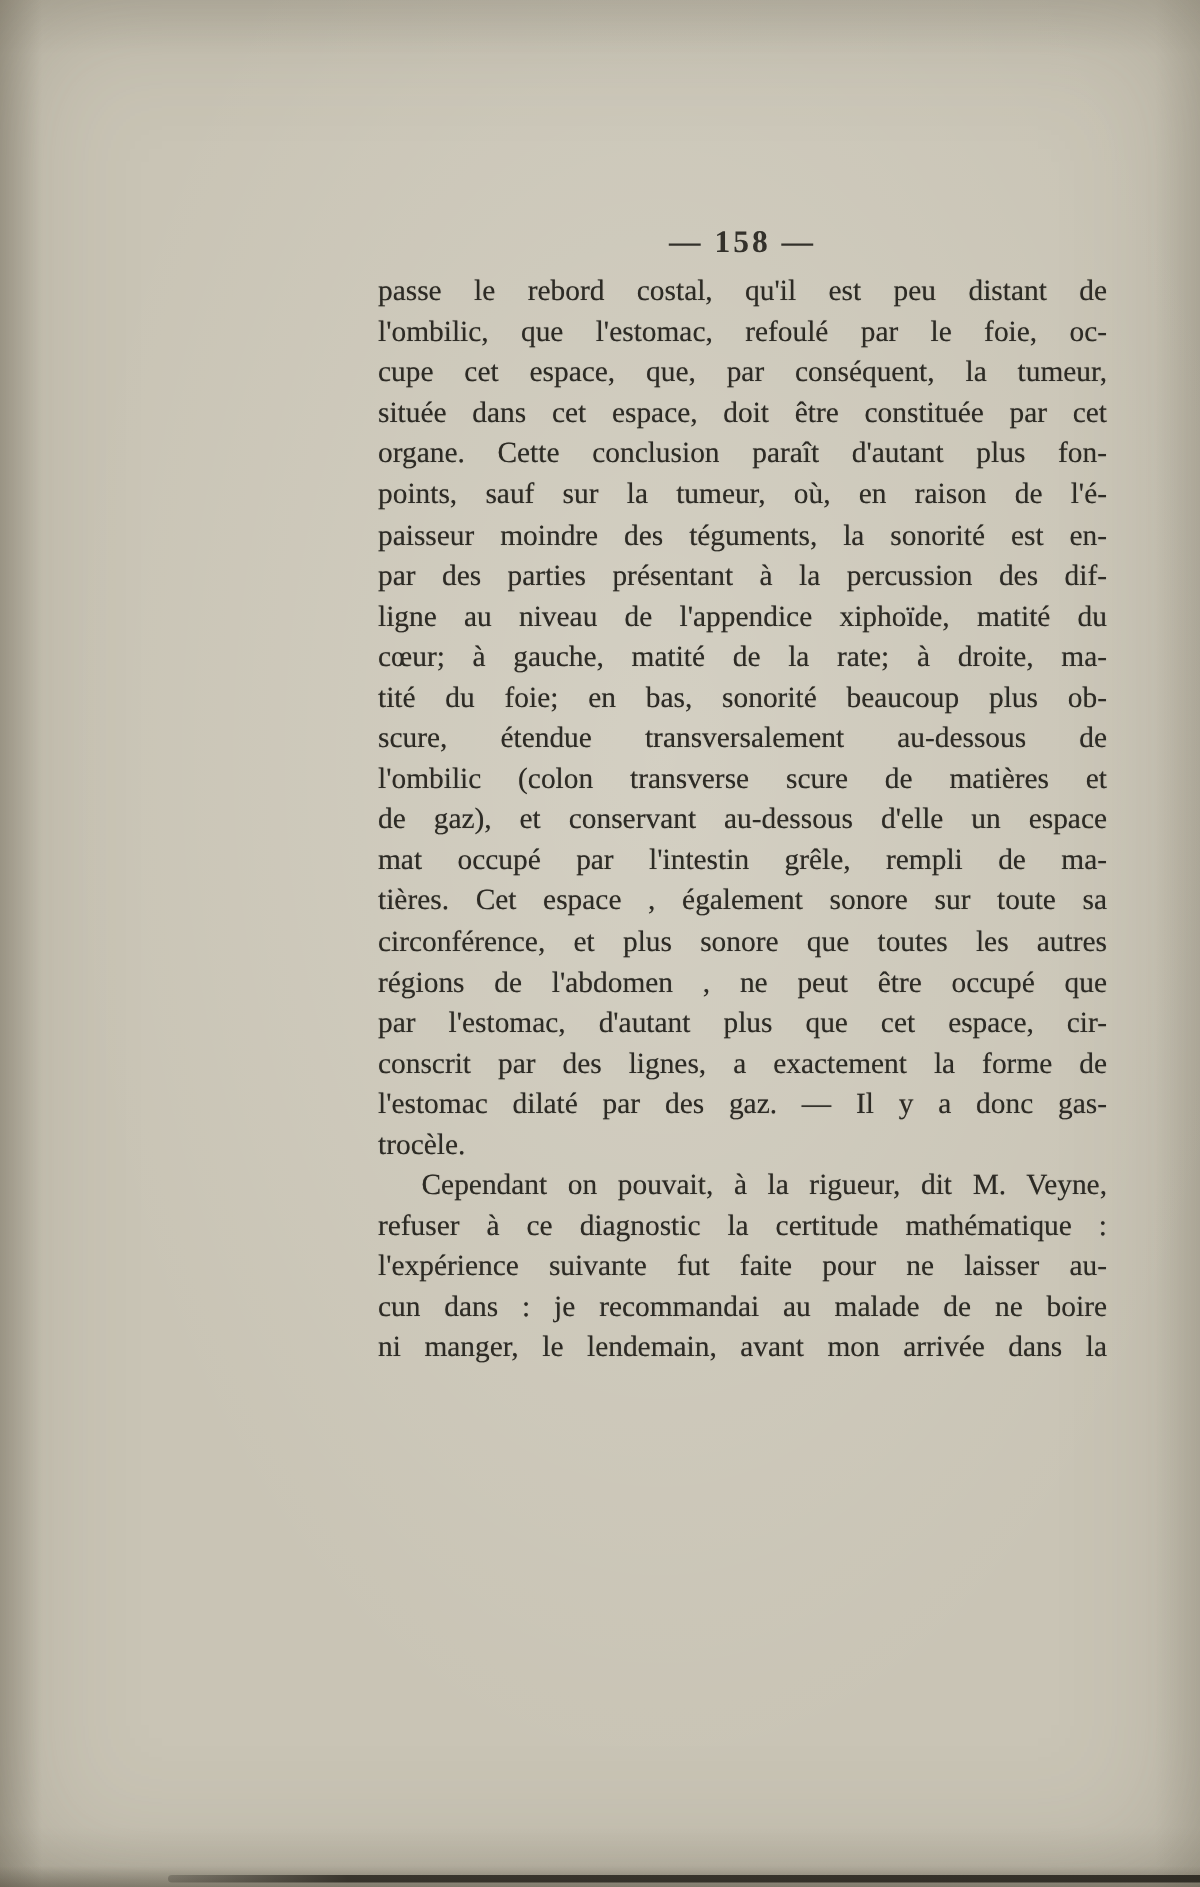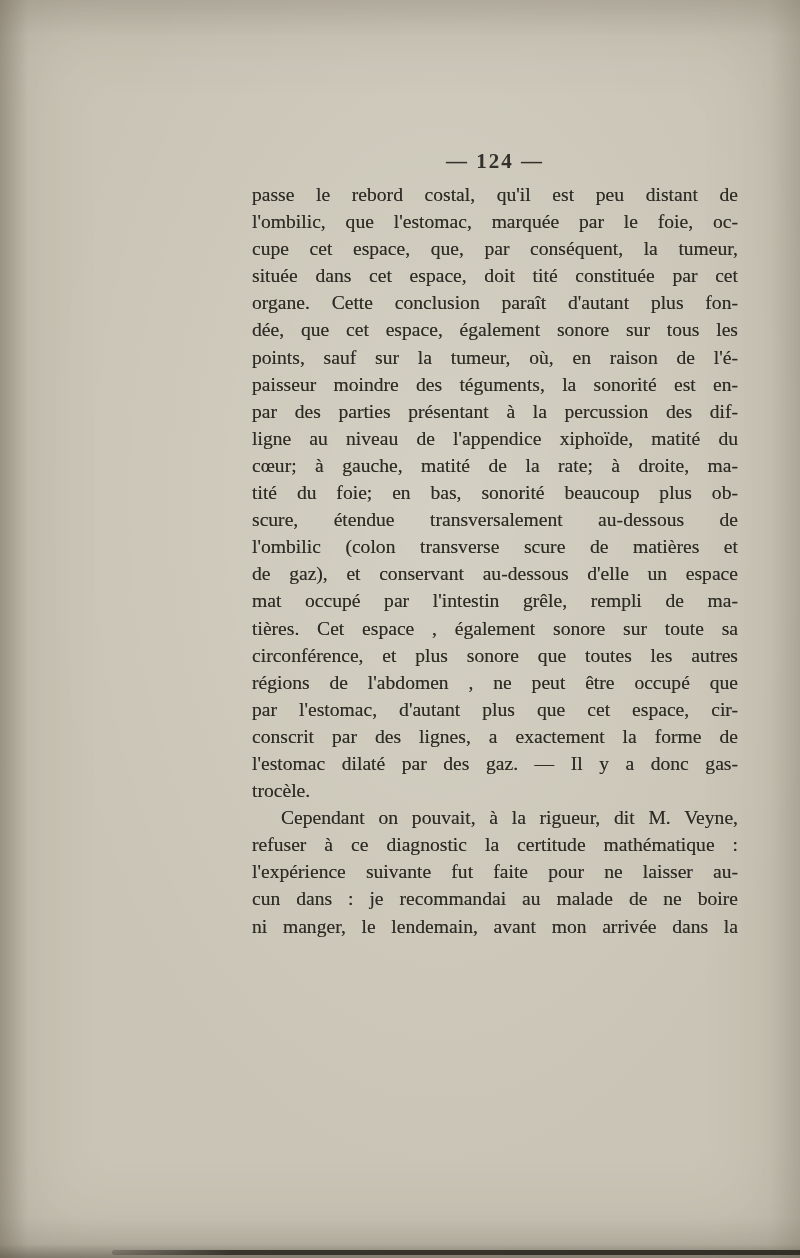--- a/index.html
+++ b/index.html
@@ -72,29 +72,28 @@
     left: 0;
     right: 0;
     height: 14px;
     background: linear-gradient(0deg, rgba(80,74,60,0.45), rgba(0,0,0,0));
   }
 </style>
 </head>
 <body>
 
 <div class="page">
-  <div class="page-number">— 124 —</div>
+  <div class="page-number">— 158 —</div>
 
   <div class="page-text">
       <div class="line">passe le rebord costal, qu'il est peu distant de</div>
-      <div class="line">l'ombilic, que l'estomac, marquée par le foie, oc-</div>
+      <div class="line">l'ombilic, que l'estomac, refoulé par le foie, oc-</div>
       <div class="line">cupe cet espace, que, par conséquent, la tumeur,</div>
-      <div class="line">située dans cet espace, doit tité constituée par cet</div>
+      <div class="line">située dans cet espace, doit être constituée par cet</div>
       <div class="line">organe. Cette conclusion paraît d'autant plus fon-</div>
-      <div class="line">dée, que cet espace, également sonore sur tous les</div>
       <div class="line">points, sauf sur la tumeur, où, en raison de l'é-</div>
       <div class="line">paisseur moindre des téguments, la sonorité est en-</div>
       <div class="line">par des parties présentant à la percussion des dif-</div>
       <div class="line">ligne au niveau de l'appendice xiphoïde, matité du</div>
       <div class="line">cœur; à gauche, matité de la rate; à droite, ma-</div>
       <div class="line">tité du foie; en bas, sonorité beaucoup plus ob-</div>
       <div class="line">scure, étendue transversalement au-dessous de</div>
       <div class="line">l'ombilic (colon transverse scure de matières et</div>
       <div class="line">de gaz), et conservant au-dessous d'elle un espace</div>
       <div class="line">mat occupé par l'intestin grêle, rempli de ma-</div>

